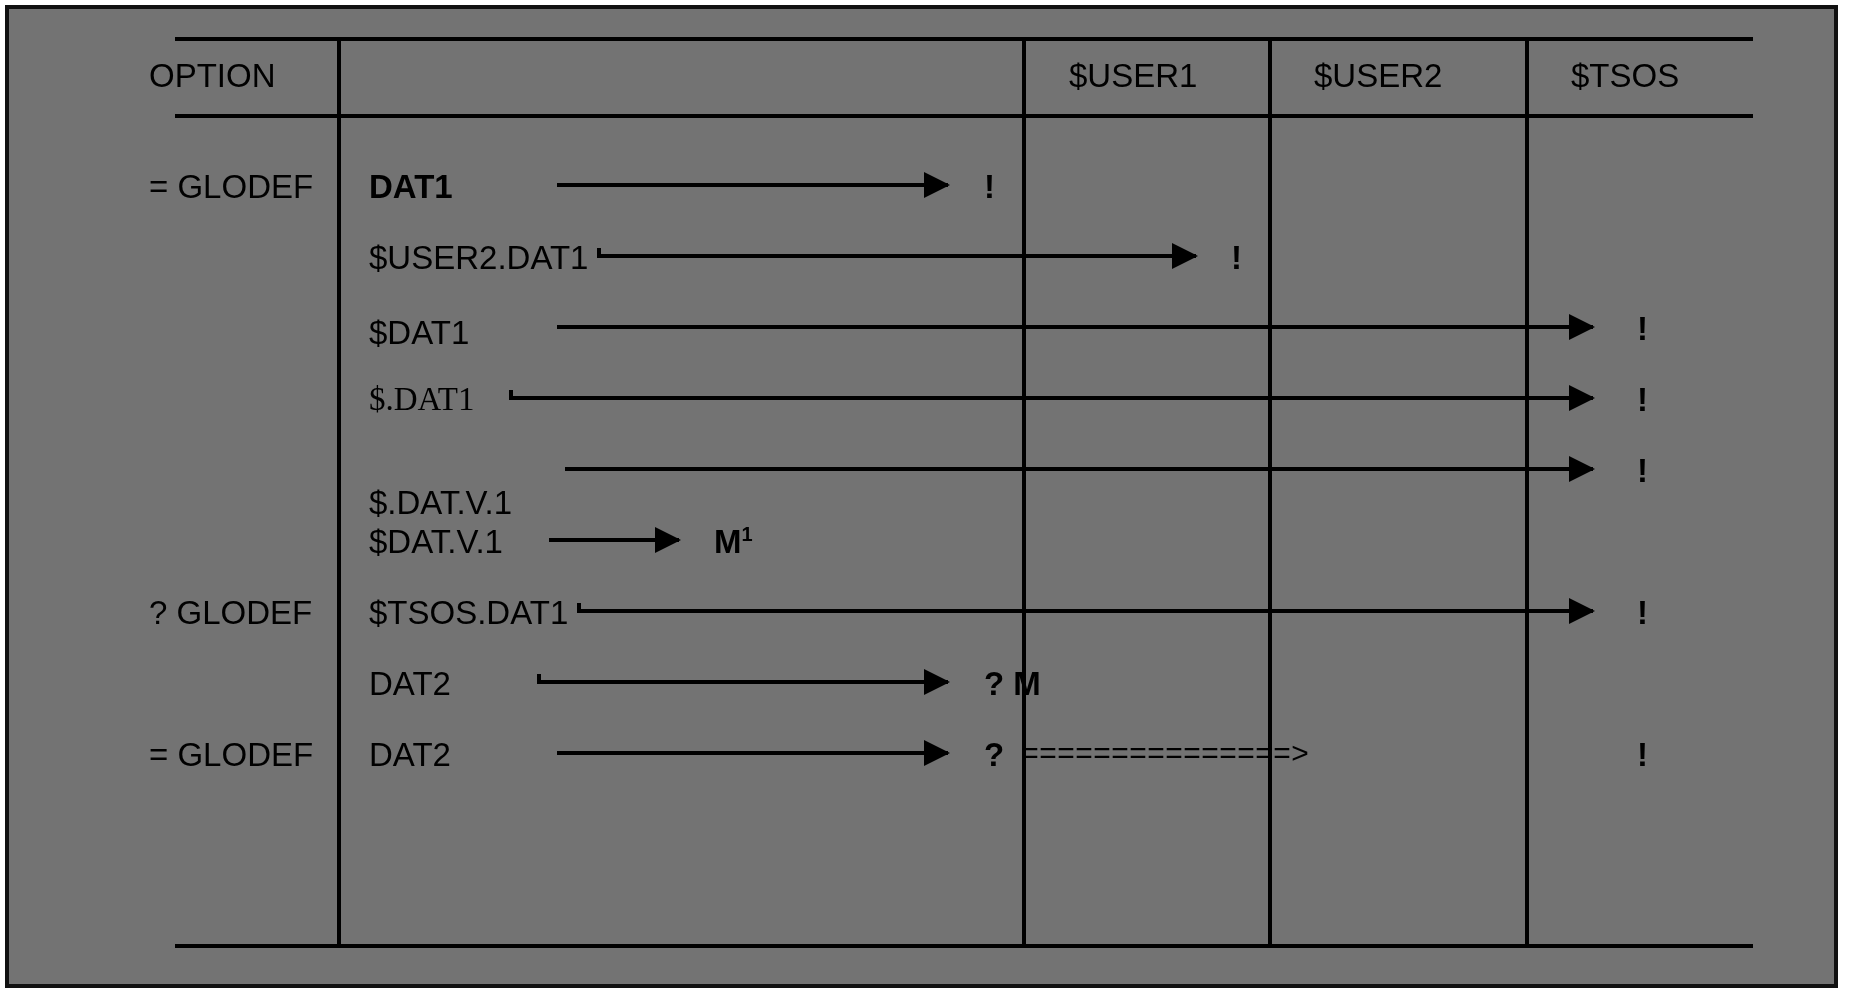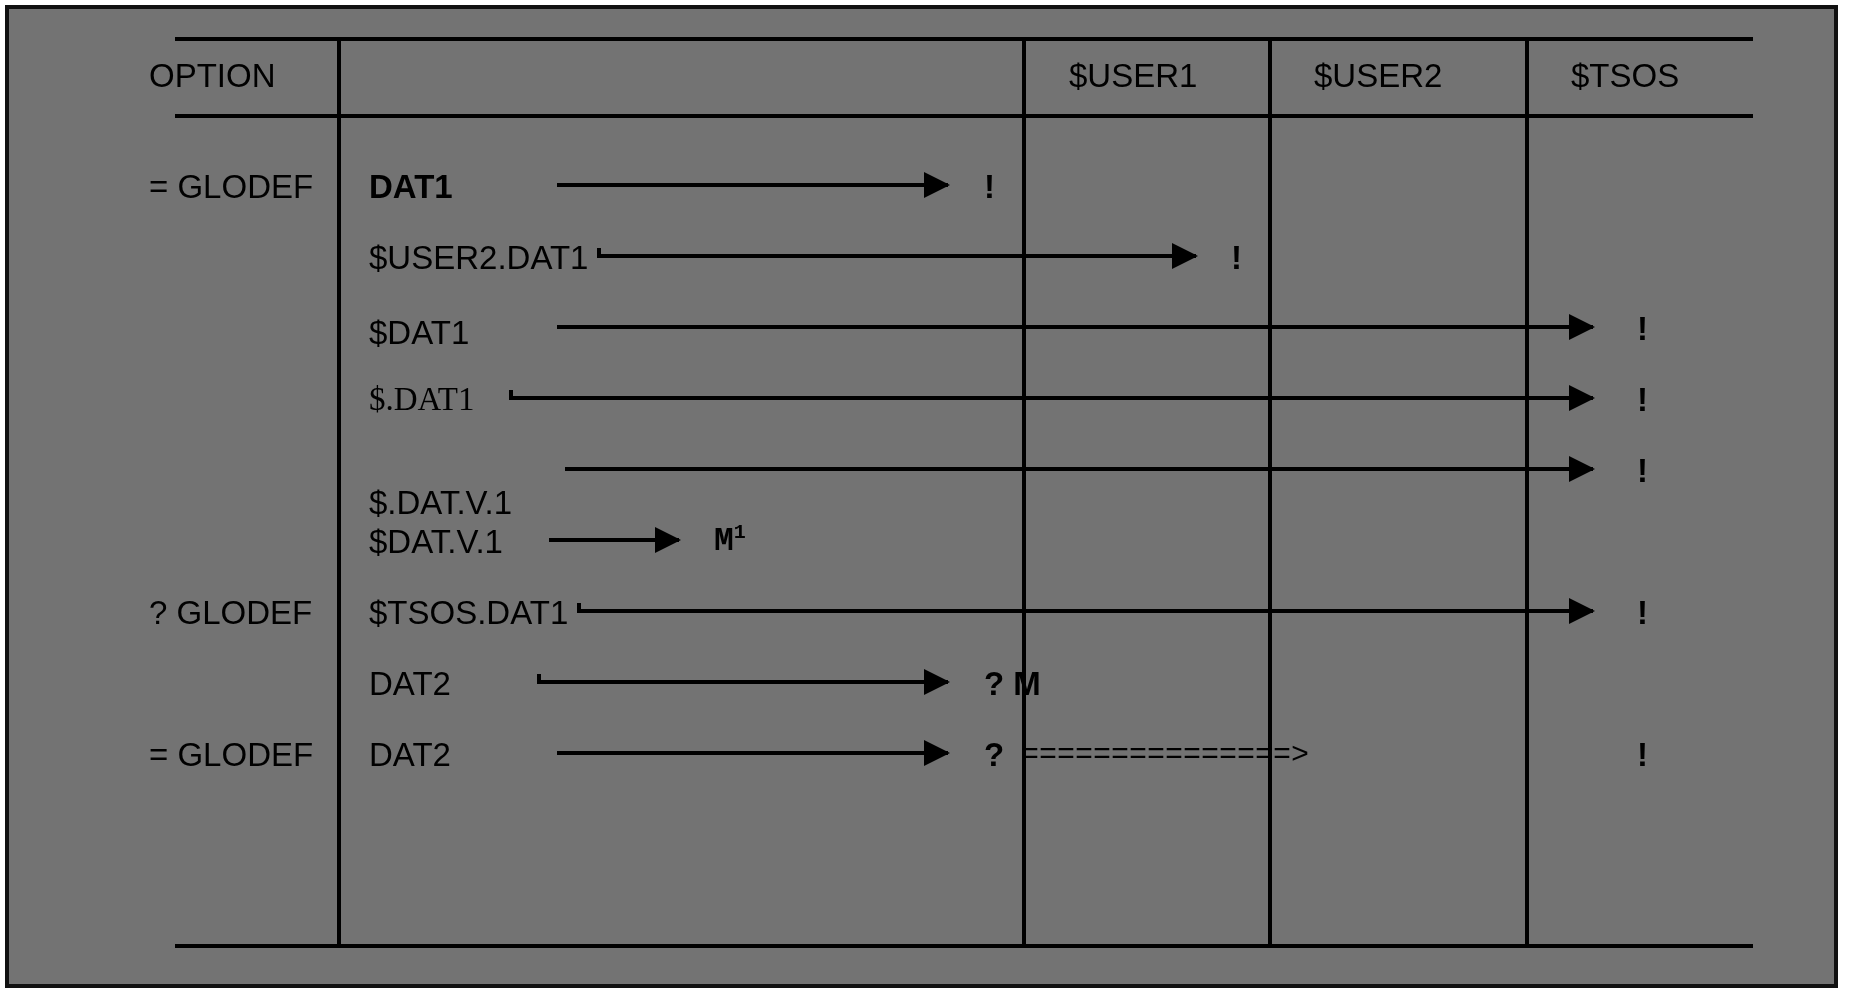--- a/index.html
+++ b/index.html
@@ -75,21 +75,21 @@
   <div class="mark" style="left:1628px;top:374px;">!</div>
 
   <div class="cell opt" style="top:445px;"></div>
   <div class="cell acc" style="top:445px;margin-top:32px;">$.DAT.V.1</div>
   <div class="conn" style="left:556px;top:458px;width:1028px;"></div>
   <div class="mark" style="left:1628px;top:445px;">!</div>
 
   <div class="cell opt" style="top:516px;"></div>
   <div class="cell acc" style="top:516px;">$DAT.V.1</div>
   <div class="conn" style="left:540px;top:529px;width:130px;"></div>
-  <div class="mark" style="left:705px;top:516px;font-family:Liberation Mono, monospace;">
+  <div class="mark" style="left:705px;top:516px;">
      <span>M</span><span class="sup">1</span>
   </div>
 
   <div class="cell opt" style="top:587px;">? GLODEF</div>
   <div class="cell acc" style="top:587px;">$TSOS.DAT1</div>
   <div class="conn stub" style="left:568px;top:600px;width:1016px;"></div>
   <div class="mark" style="left:1628px;top:587px;">!</div>
 
   <div class="cell opt" style="top:658px;"></div>
   <div class="cell acc" style="top:658px;">DAT2</div>

